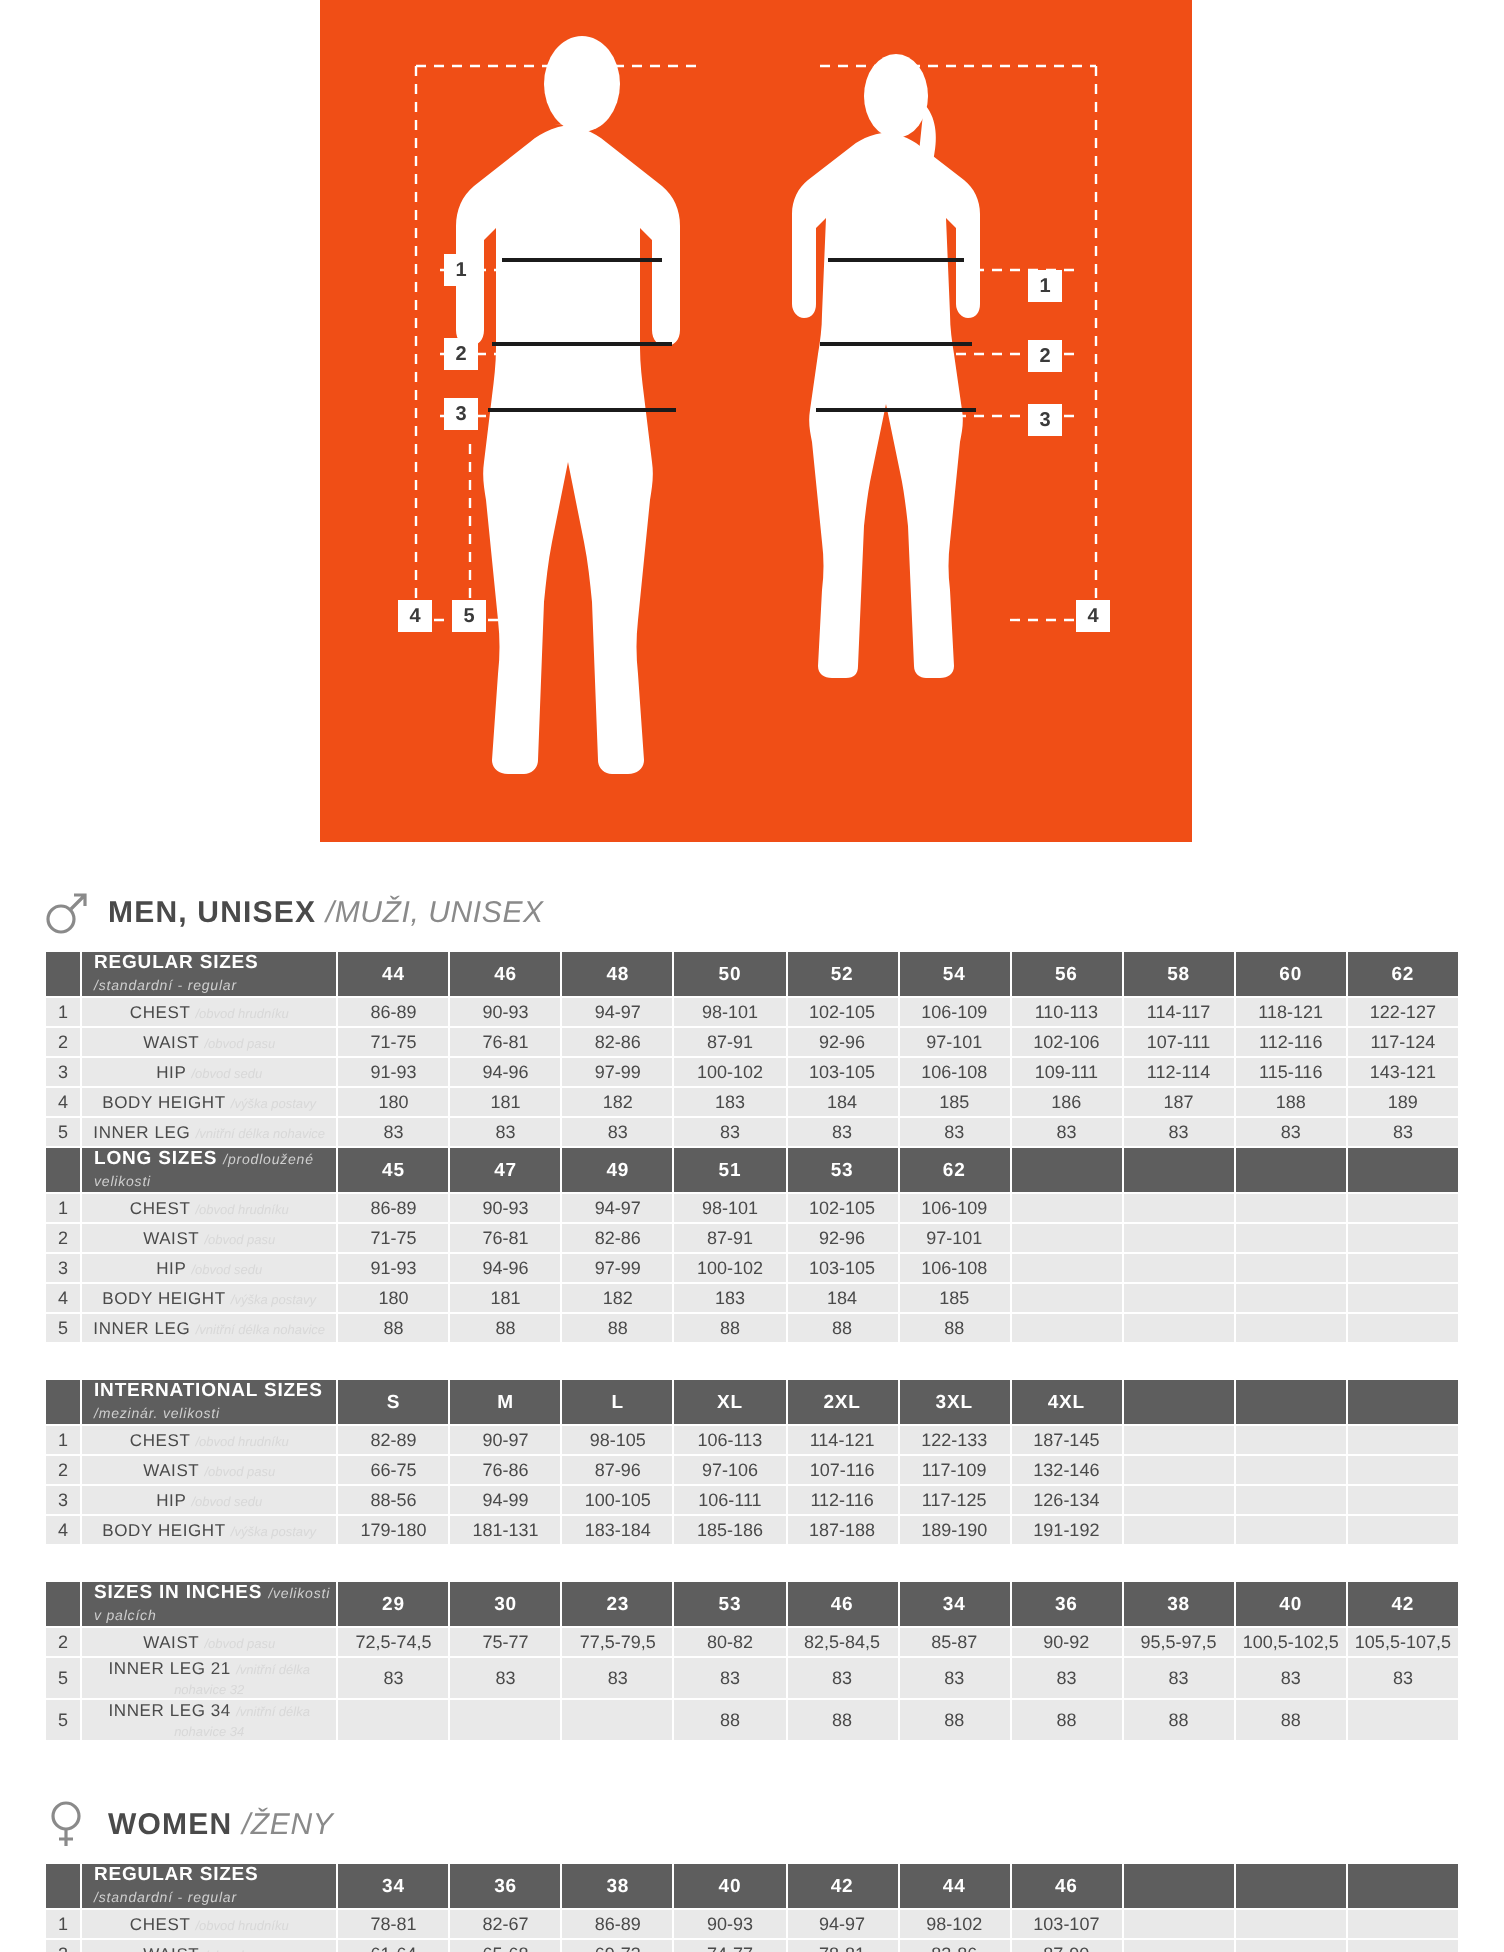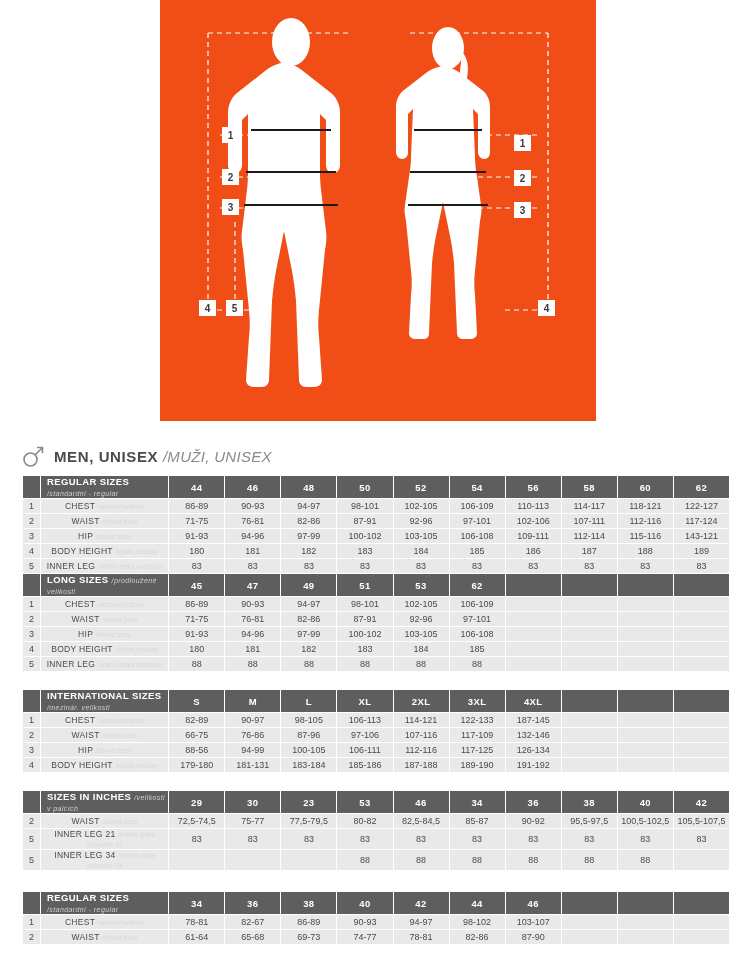--- a/index.html
+++ b/index.html
@@ -524,20 +524,30 @@
           <td>88</td>
           <td>88</td>
           <td class="empty"></td>
         </tr>
       </tbody>
     </table>
   </div>
 
   <div class="spacer-lg"></div>
 
+  <div class="section-head">
+    <svg class="gender-icon" viewBox="0 0 22 26">
+      <circle cx="11" cy="9" r="6.5" fill="none" stroke="#8a8a8a" stroke-width="1.6"></circle>
+      <path d="M11 16 V24 M7.5 20.5 H14.5" fill="none" stroke="#8a8a8a" stroke-width="1.6"></path>
+    </svg>
+    <div class="section-title">
+      <span>WOMEN</span>
+      <span class="sub">/ŽENY</span>
+    </div>
+  </div>
 
   <div class="tbl-wrap">
     <table class="size">
       <colgroup>
         <col style="width:18px">
           <col style="width:128px">
         <col span="10" style="width:56px">
       </colgroup>
       <tbody>
         <tr class="head">

